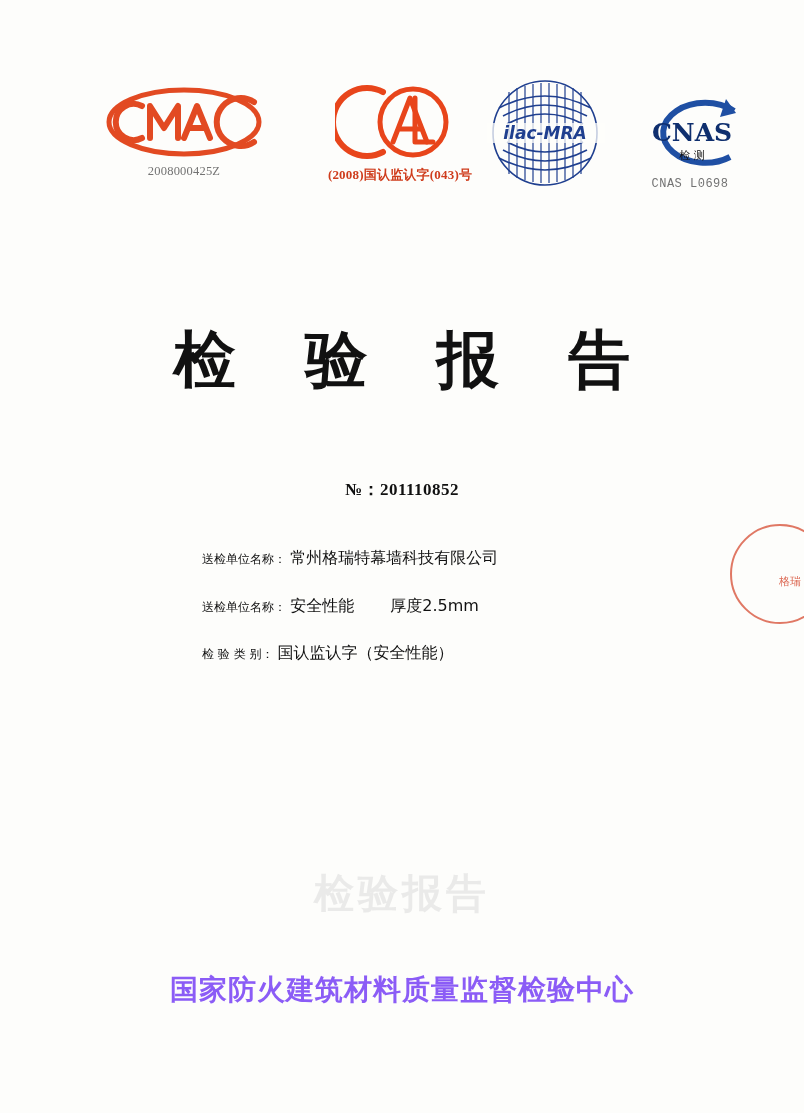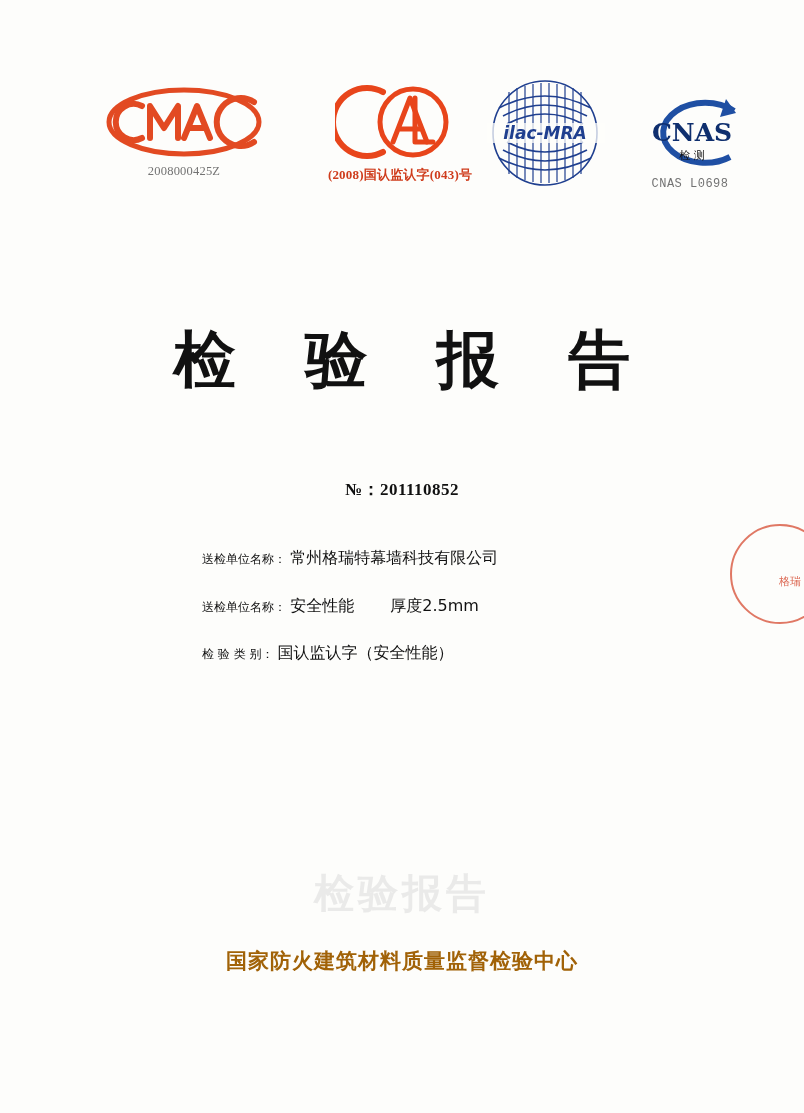--- a/index.html
+++ b/index.html
@@ -157,29 +157,29 @@
   }
   .field-value {
     font-family: "DejaVu Sans", sans-serif;
     font-size: 16px;
   }
   .field-value.spaced { margin-left: 32px; }
 
   
   .footer-org {
     position: absolute;
-    top: 947px;
+    top: 971px;
     left: 0;
     width: 804px;
     text-align: center;
     font-family: "DejaVu Sans", sans-serif;
     font-weight: bold;
-    font-size: 21px;
+    font-size: 28px;
     letter-spacing: 1px;
-    color: #a16207;
+    color: #8b5cf6;
   }
 
   
   .stamp-right {
     position: absolute;
     right: -26px;
     top: 524px;
     width: 96px;
     height: 96px;
     border: 2px solid #d4442a;

